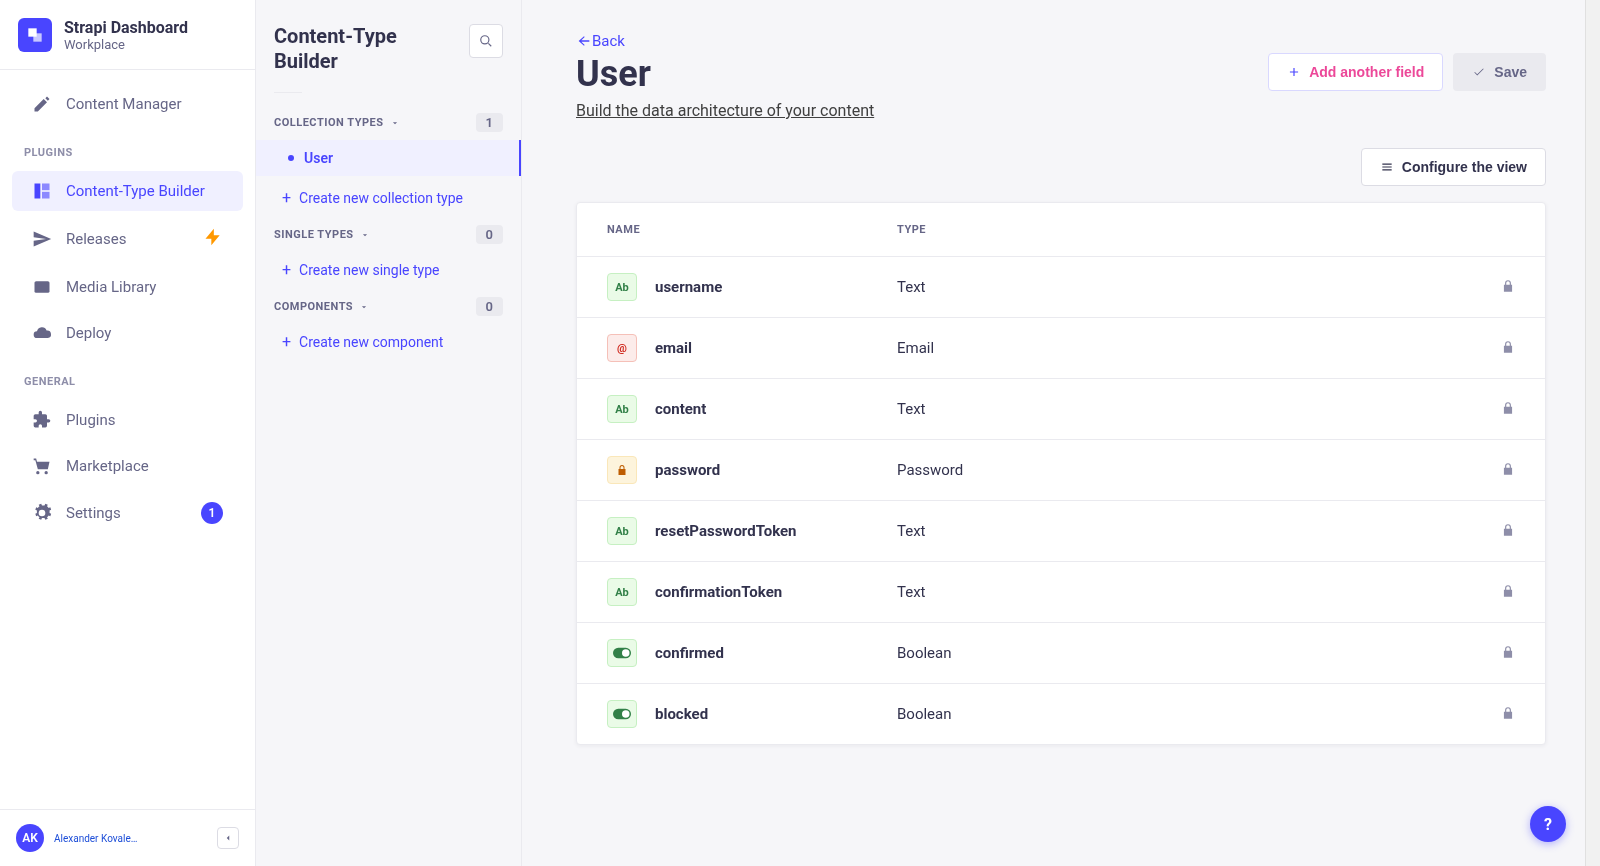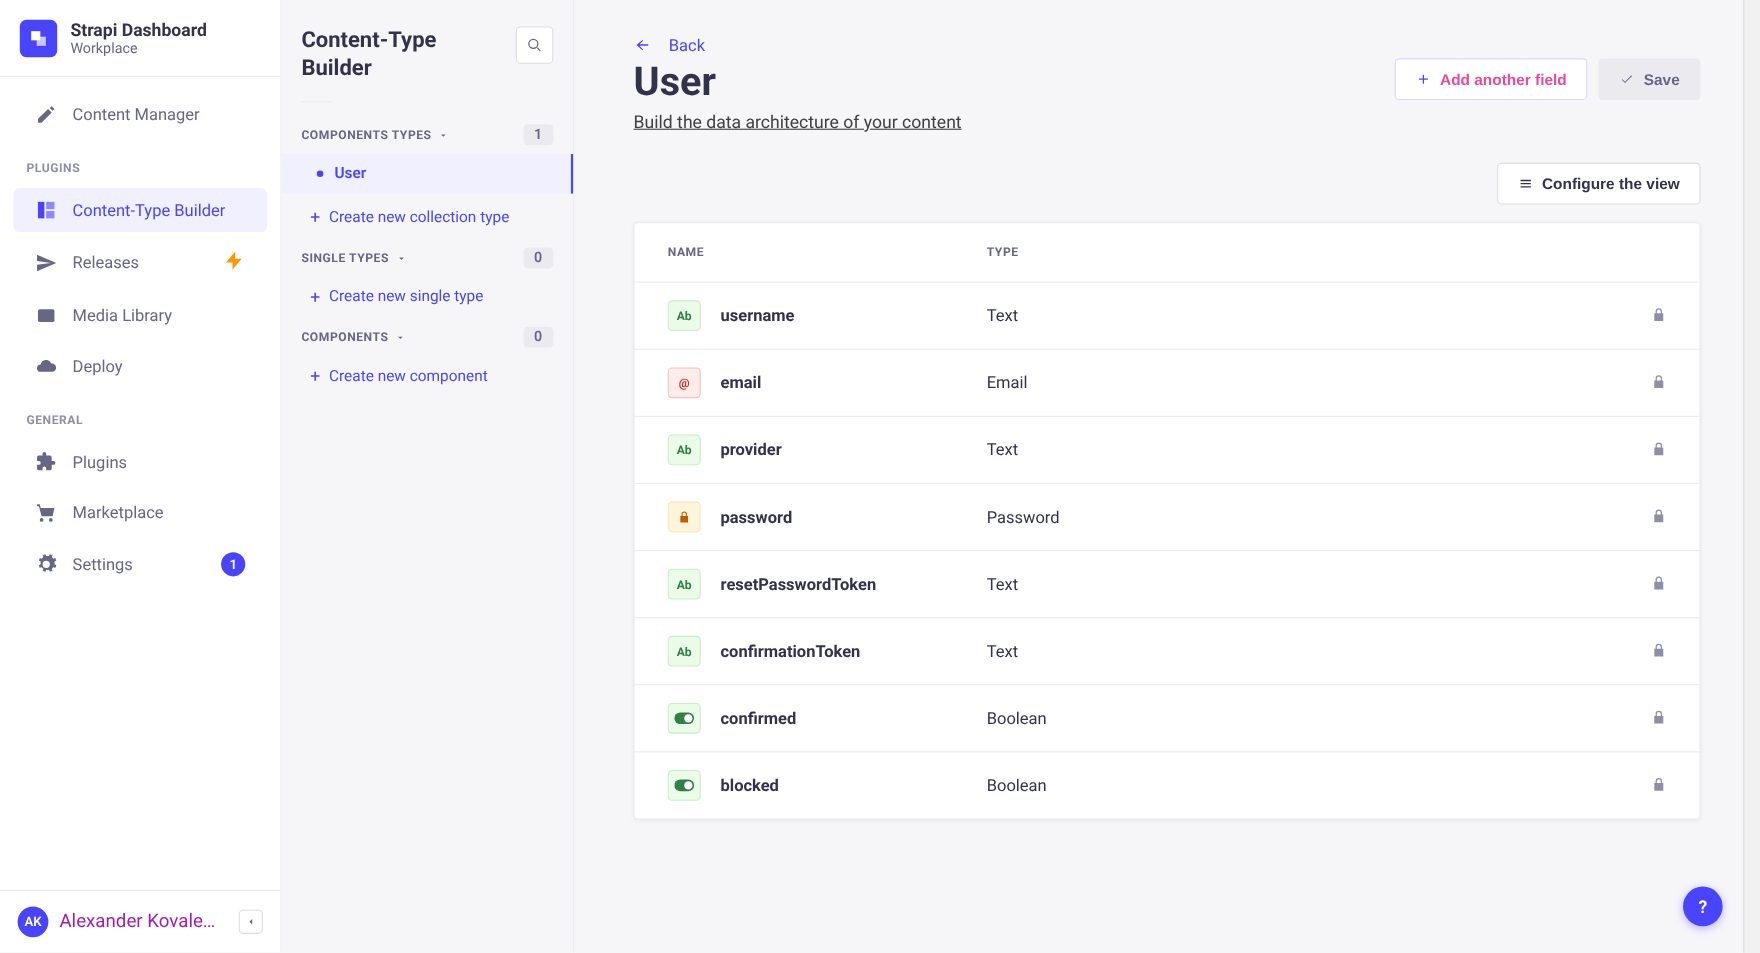--- a/index.html
+++ b/index.html
@@ -84,21 +84,21 @@
   width: 28px; height: 28px;
   border-radius: 50%;
   background: #4945ff;
   color: #fff;
   font-size: 12px;
   font-weight: 600;
   display: flex;
   align-items: center;
   justify-content: center;
 }
-.user-name { font-size: 17px; color: #a21caf; flex: 1; white-space: nowrap; overflow: hidden; text-overflow: ellipsis; }
+.user-name { font-size: 10px; color: #1d4ed8; flex: 1; white-space: nowrap; overflow: hidden; text-overflow: ellipsis; }
 .collapse-btn {
   width: 22px; height: 22px;
   border: 1px solid #dcdce4;
   border-radius: 4px;
   background: #fff;
   display: flex;
   align-items: center;
   justify-content: center;
   cursor: pointer;
 }
@@ -174,21 +174,21 @@
 }
 .plus-small { font-size: 16px; font-weight: 400; }
 .content-area {
   flex: 1;
   overflow-y: auto;
   padding: 32px 54px;
 }
 .back-link {
   display: inline-flex;
   align-items: center;
-  gap: 16px;
+  gap: 0;
   color: #4945ff;
   font-size: 15px;
   cursor: pointer;
   margin-bottom: 0;
 }
 .header-row {
   display: flex;
   align-items: flex-start;
   justify-content: space-between;
   margin-bottom: 6px;
@@ -375,21 +375,21 @@
       <svg width="14" height="14" viewBox="0 0 24 24">
           <circle cx="10" cy="10" r="7" stroke="#666687" stroke-width="2" fill="none"></circle>
           <path d="M21 21l-5-5" stroke="#666687" stroke-width="2"></path>
         </svg>
     </button>
   </div>
   <div class="sub-divider"></div>
 
   <div class="cat-row">
     <div class="cat-label-group">
-      <span class="cat-label">COMPONENTS TYPES</span>
+      <span class="cat-label">COLLECTION TYPES</span>
       <svg class="chev" viewBox="0 0 24 24">
           <path fill="#666687" d="M7 10l5 5 5-5z"></path>
         </svg>
     </div>
     <span class="cat-count">1</span>
   </div>
   <div class="ct-item active">
     <span class="ct-dot"></span>
     <span>User</span>
   </div>
@@ -487,21 +487,21 @@
             <span class="field-name">email</span>
           </div>
           <div class="col-type field-type">Email</div>
           <div class="col-lock lock-icon"><svg width="14" height="14" viewBox="0 0 24 24">
               <path fill="currentColor" d="M12 2a5 5 0 00-5 5v3H5v12h14V10h-2V7a5 5 0 00-5-5zm-3 5a3 3 0 116 0v3H9V7z"></path>
             </svg></div>
         </div>
         <div class="tbl-row">
           <div class="col-name">
             <div class="field-icon fic-text">Ab</div>
-            <span class="field-name">provider</span>
+            <span class="field-name">content</span>
           </div>
           <div class="col-type field-type">Text</div>
           <div class="col-lock lock-icon"><svg width="14" height="14" viewBox="0 0 24 24">
               <path fill="currentColor" d="M12 2a5 5 0 00-5 5v3H5v12h14V10h-2V7a5 5 0 00-5-5zm-3 5a3 3 0 116 0v3H9V7z"></path>
             </svg></div>
         </div>
         <div class="tbl-row">
           <div class="col-name">
             <div class="field-icon fic-pass">
               <svg width="12" height="12" viewBox="0 0 24 24">

